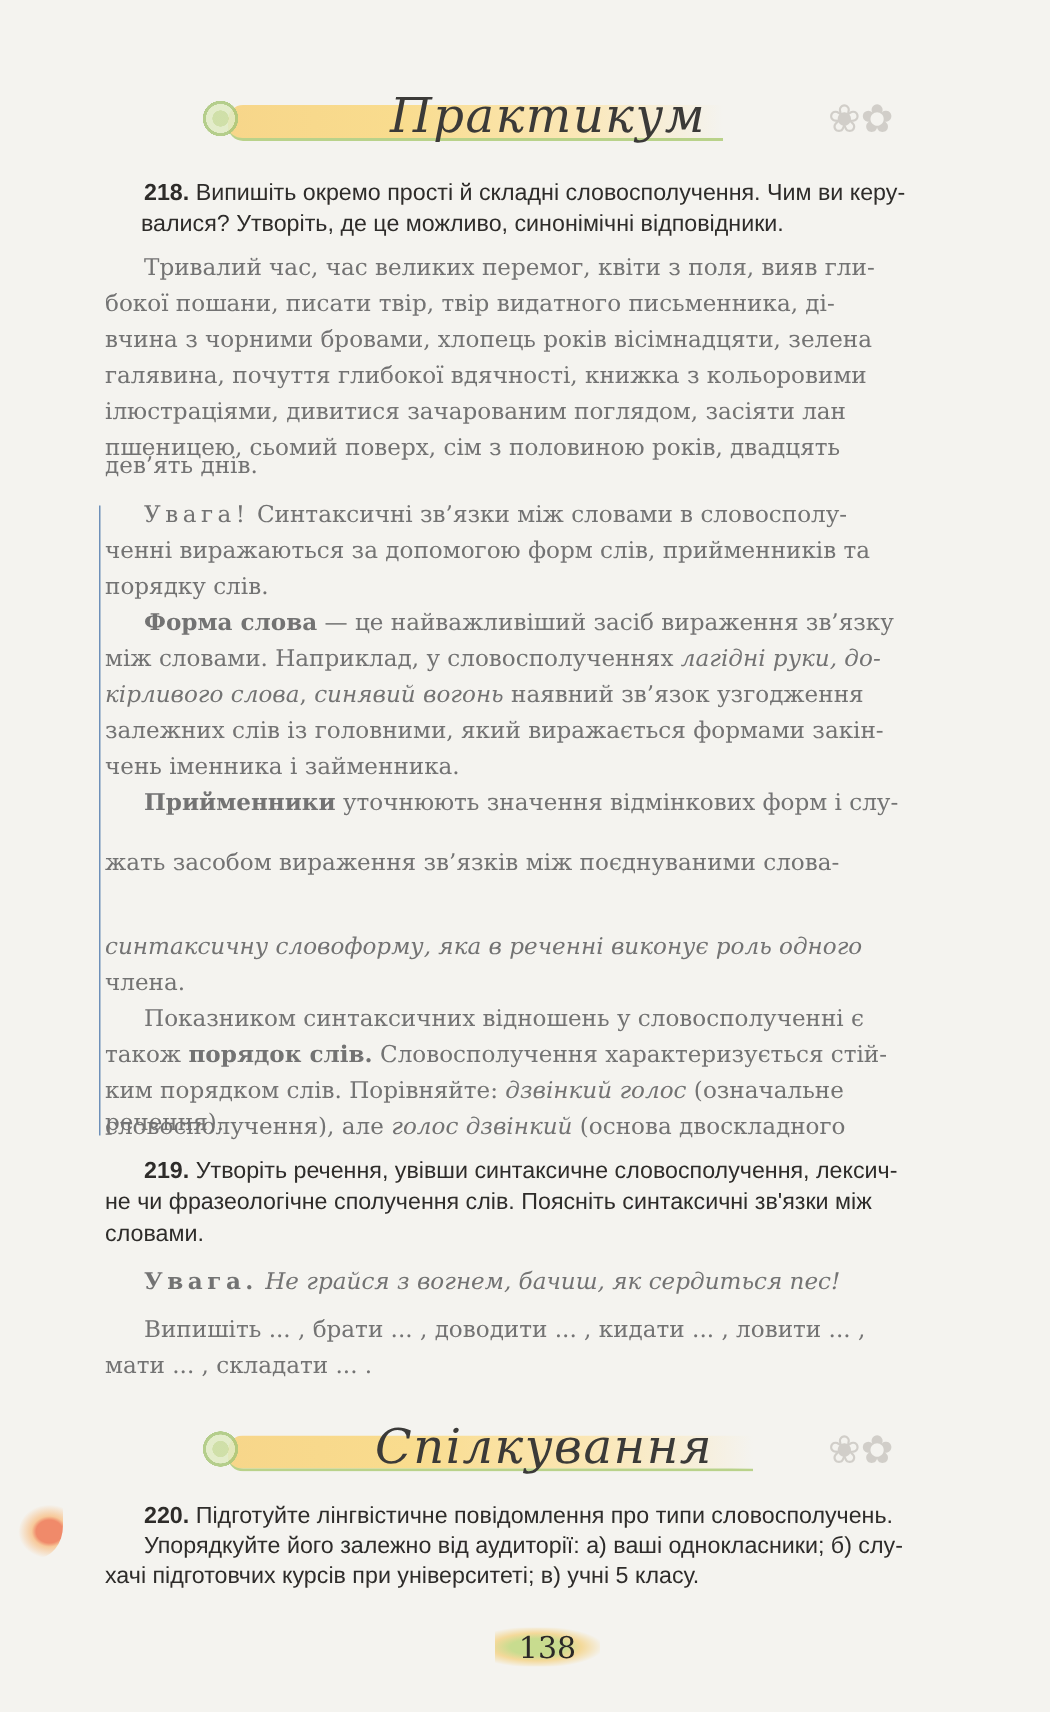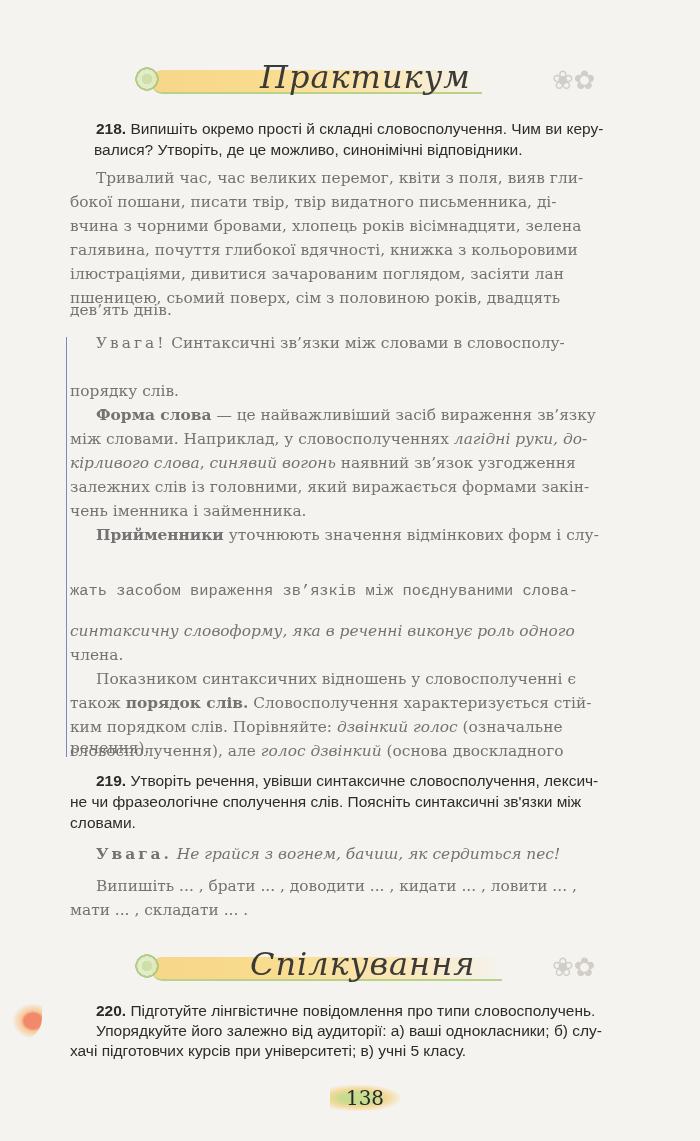--- a/index.html
+++ b/index.html
@@ -77,38 +77,39 @@
   <div class="line serif" style="left:70px; top:241px;">галявина, почуття глибокої вдячності, книжка з кольоровими</div>
   <div class="line serif" style="left:70px; top:265px;">ілюстраціями, дивитися зачарованим поглядом, засіяти лан</div>
   <div class="line serif" style="left:70px; top:289px;">пшеницею, сьомий поверх, сім з половиною років, двадцять</div>
   <div class="line serif" style="left:70px; top:302px; top:301px;">дев’ять днів.</div>
 
   <div class="rule"></div>
 
   <div class="line serif" style="left:96px; top:334px;">
     <span class="spaced">Увага!</span><span> Синтаксичні зв’язки між словами в словосполу-</span>
   </div>
+  <div class="line serif" style="left:70px; top:358px;">ченні виражаються за допомогою форм слів, прийменників та</div>
   <div class="line serif" style="left:70px; top:382px;">порядку слів.</div>
 
   <div class="line serif" style="left:96px; top:406px;">
     <span class="b">Форма слова</span><span> — це найважливіший засіб вираження зв’язку</span>
   </div>
   <div class="line serif" style="left:70px; top:430px;">
     <span>між словами. Наприклад, у словосполученнях </span><span class="i">лагідні руки, до-</span>
   </div>
   <div class="line serif" style="left:70px; top:454px;">
     <span class="i">кірливого слова</span><span>, </span><span class="i">синявий вогонь</span><span> наявний зв’язок узгодження</span>
   </div>
   <div class="line serif" style="left:70px; top:478px;">залежних слів із головними, який виражається формами закін-</div>
   <div class="line serif" style="left:70px; top:502px;">чень іменника і займенника.</div>
 
   <div class="line serif" style="left:96px; top:526px;">
     <span class="b">Прийменники</span><span> уточнюють значення відмінкових форм і слу-</span>
   </div>
-  <div class="line serif" style="left:70px; top:582px;font-family:Liberation Mono, monospace;">жать засобом вираження зв’язків між поєднуваними слова-</div>
+  <div class="line serif" style="left:70px; top:566px;">жать засобом вираження зв’язків між поєднуваними слова-</div>
   <div class="line serif" style="left:70px; top:622px;font-style:italic;">синтаксичну словоформу, яка в реченні виконує роль одного</div>
   <div class="line serif" style="left:70px; top:646px;">члена.</div>
 
   <div class="line serif" style="left:96px; top:670px;">Показником синтаксичних відношень у словосполученні є</div>
   <div class="line serif" style="left:70px; top:694px;">
     <span>також </span><span class="b">порядок слів.</span><span> Словосполучення характеризується стій-</span>
   </div>
   <div class="line serif" style="left:70px; top:718px;">
     <span>ким порядком слів. Порівняйте: </span><span class="i">дзвінкий голос</span><span> (означальне</span>
   </div>

